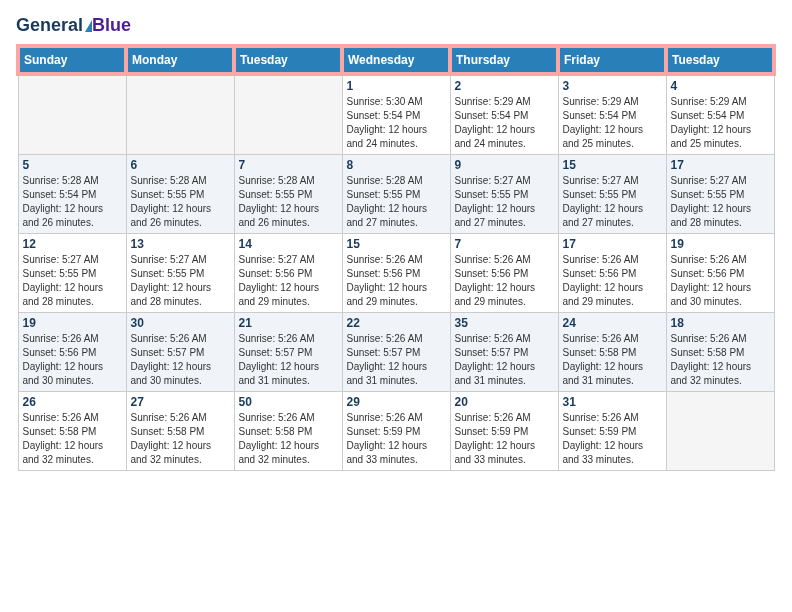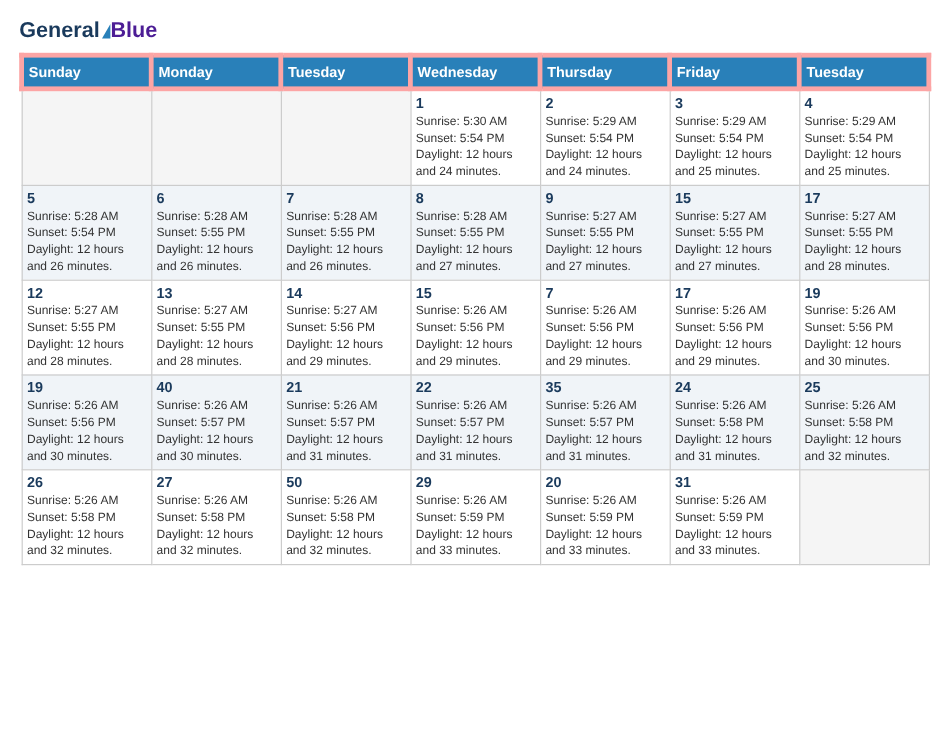--- a/index.html
+++ b/index.html
@@ -259,21 +259,21 @@
       </tr>
       <tr class="row-alt">
         <td>
           <span class="day-num">19</span>
           <div class="day-info" style="white-space: pre-line;">Sunrise: 5:26 AM
 Sunset: 5:56 PM
 Daylight: 12 hours
 and 30 minutes.</div>
         </td>
         <td>
-          <span class="day-num">40</span>
+          <span class="day-num">30</span>
           <div class="day-info" style="white-space: pre-line;">Sunrise: 5:26 AM
 Sunset: 5:57 PM
 Daylight: 12 hours
 and 30 minutes.</div>
         </td>
         <td>
           <span class="day-num">21</span>
           <div class="day-info" style="white-space: pre-line;">Sunrise: 5:26 AM
 Sunset: 5:57 PM
 Daylight: 12 hours
@@ -294,21 +294,21 @@
 and 31 minutes.</div>
         </td>
         <td>
           <span class="day-num">24</span>
           <div class="day-info" style="white-space: pre-line;">Sunrise: 5:26 AM
 Sunset: 5:58 PM
 Daylight: 12 hours
 and 31 minutes.</div>
         </td>
         <td>
-          <span class="day-num">25</span>
+          <span class="day-num">18</span>
           <div class="day-info" style="white-space: pre-line;">Sunrise: 5:26 AM
 Sunset: 5:58 PM
 Daylight: 12 hours
 and 32 minutes.</div>
         </td>
       </tr>
       <tr>
         <td>
           <span class="day-num">26</span>
           <div class="day-info" style="white-space: pre-line;">Sunrise: 5:26 AM

